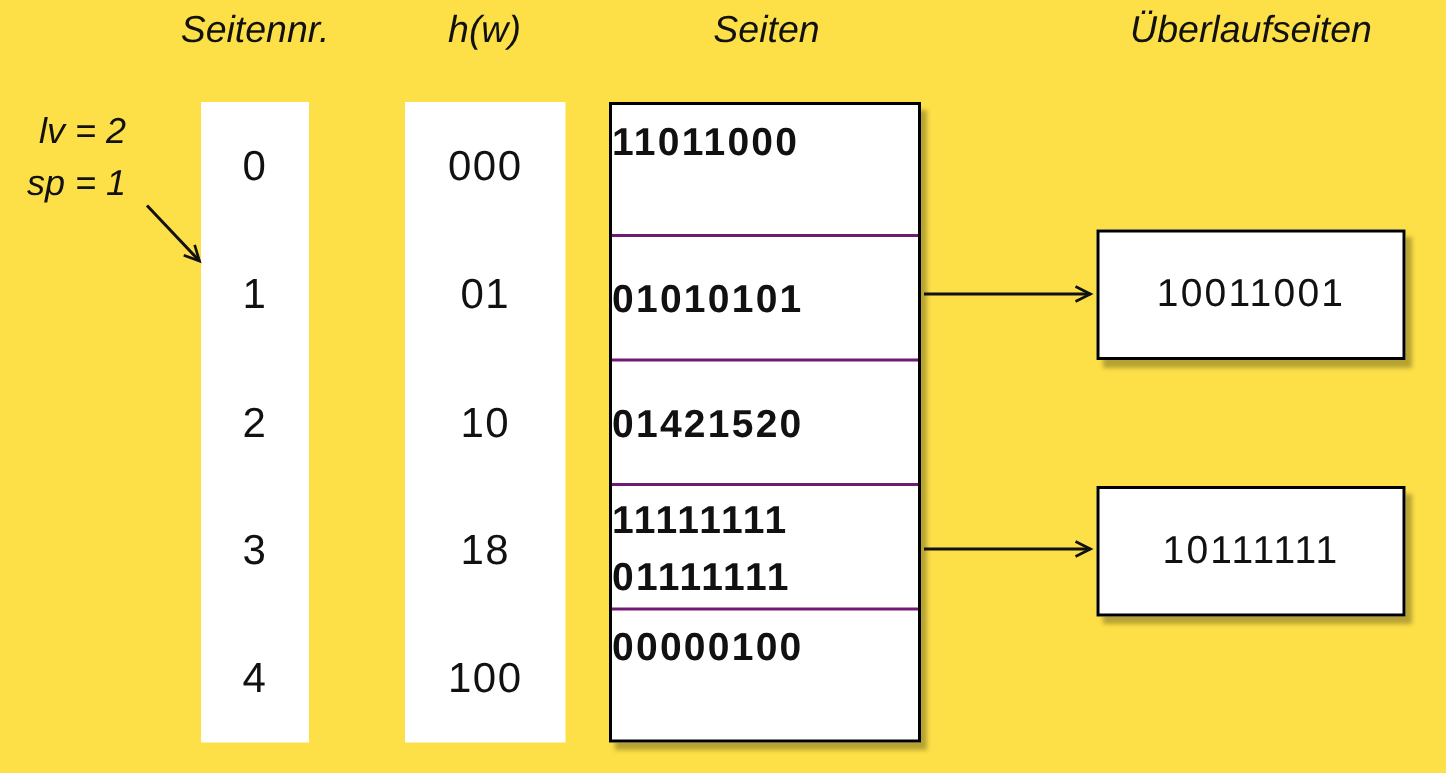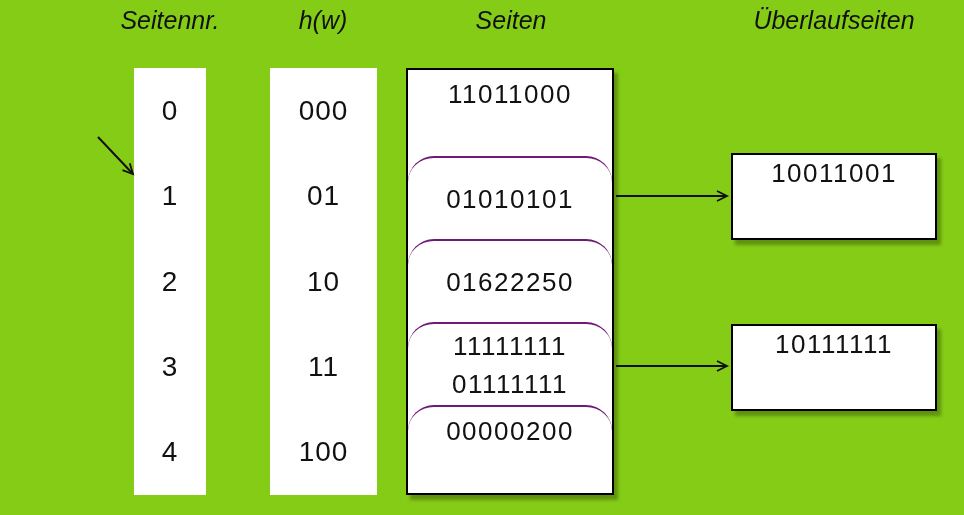--- a/index.html
+++ b/index.html
@@ -3,21 +3,21 @@
 <meta charset="utf-8">
 <style>
   html, body {
     margin: 0;
     padding: 0;
   }
   .canvas {
     position: relative;
     width: 964px;
     height: 515px;
-    background: #84cc16;
+    background: #fde047;
     font-family: "Liberation Sans", sans-serif;
     color: #111111;
     overflow: hidden;
   }
   .hdr {
     position: absolute;
     top: 4px;
     height: 32px;
     line-height: 32px;
     text-align: center;
@@ -75,45 +75,44 @@
     border: 2.5px solid #000;
     box-sizing: border-box;
     box-shadow: 4px 5px 3px rgba(0,0,0,0.28);
     display: flex;
     flex-direction: column;
   }
   .pagestack .pcell {
     flex: 1 1 0;
     display: flex;
     flex-direction: column;
-    align-items: center;
+    align-items: flex-start;
     font-size: 26px;
-    font-weight: 400;
+    font-weight: 700;
     letter-spacing: 1.5px;
     line-height: 38px;
-    border-radius: 26px;
   }
   .pagestack .pcell + .pcell { border-top: 2px solid #701a75; }
   .pcell.single  { justify-content: flex-start; padding-top: 5px; }
   .pcell.double  { justify-content: center; }
 
   .overflowbox {
     position: absolute;
     left: 731px;
     width: 206px;
     height: 87px;
     background: #ffffff;
     border: 2.5px solid #000;
     box-sizing: border-box;
     box-shadow: 4px 5px 3px rgba(0,0,0,0.28);
     text-align: center;
     font-size: 26px;
     font-weight: 500;
     letter-spacing: 1.5px;
-    padding-top: 3px;
+    padding-top: 25px;
   }
   .overflowbox-1 { top: 153px; }
   .overflowbox-2 { top: 324px; }
 
   .arrow-layer {
     position: absolute;
     left: 0;
     top: 0;
     width: 964px;
     height: 515px;
@@ -123,53 +122,57 @@
 </head>
 <body>
 
 <div class="canvas">
 
   <div class="hdr hdr-seitennr">Seitennr.</div>
   <div class="hdr hdr-seiten">Seiten</div>
   <div class="hdr hdr-hw">h(w)</div>
   <div class="hdr hdr-overflow">Überlaufseiten</div>
 
+  <div class="lvsp">
+    <div>lv = 2</div>
+    <div>sp = 1</div>
+  </div>
 
   <div class="strip strip-seitennr">
     <div class="cell">0</div>
     <div class="cell">1</div>
     <div class="cell">2</div>
     <div class="cell">3</div>
     <div class="cell">4</div>
   </div>
 
   <div class="strip strip-hw">
     <div class="cell">000</div>
     <div class="cell">01</div>
     <div class="cell">10</div>
-    <div class="cell">11</div>
+    <div class="cell">18</div>
     <div class="cell">100</div>
   </div>
 
   <div class="pagestack">
     <div class="pcell single">
       <div>11011000</div>
     </div>
     <div class="pcell double">
       <div>01010101</div>
     </div>
     <div class="pcell double">
-      <div>01622250</div>
+      <div>01421520</div>
     </div>
     <div class="pcell double">
       <div>11111111</div>
       <div>01111111</div>
     </div>
     <div class="pcell single">
-      <div>00000200</div>
+      <div>00000100</div>
     </div>
   </div>
 
   <div class="overflowbox overflowbox-1">
     <span>10011001</span>
   </div>
   <div class="overflowbox overflowbox-2">
     <span>10111111</span>
   </div>
 

